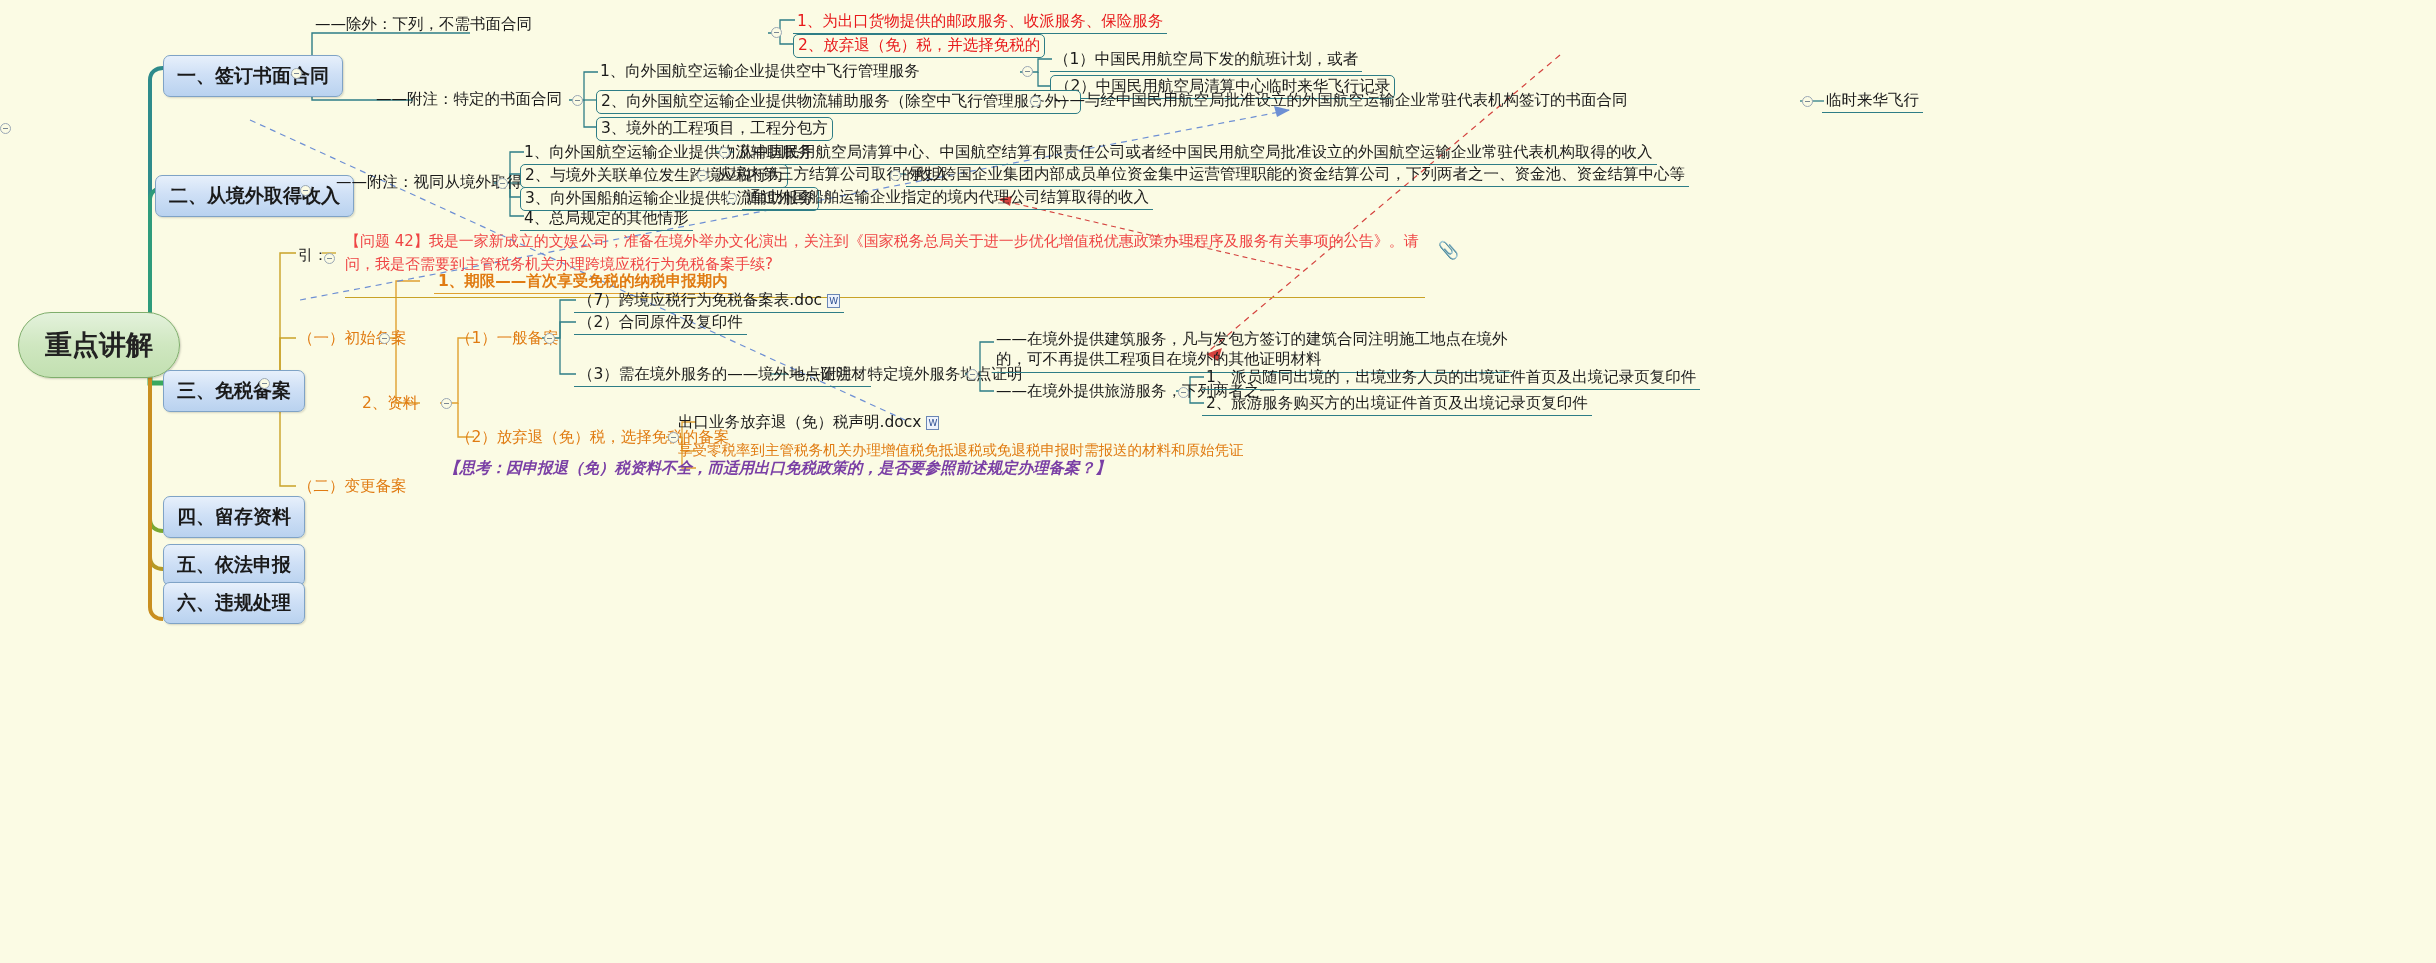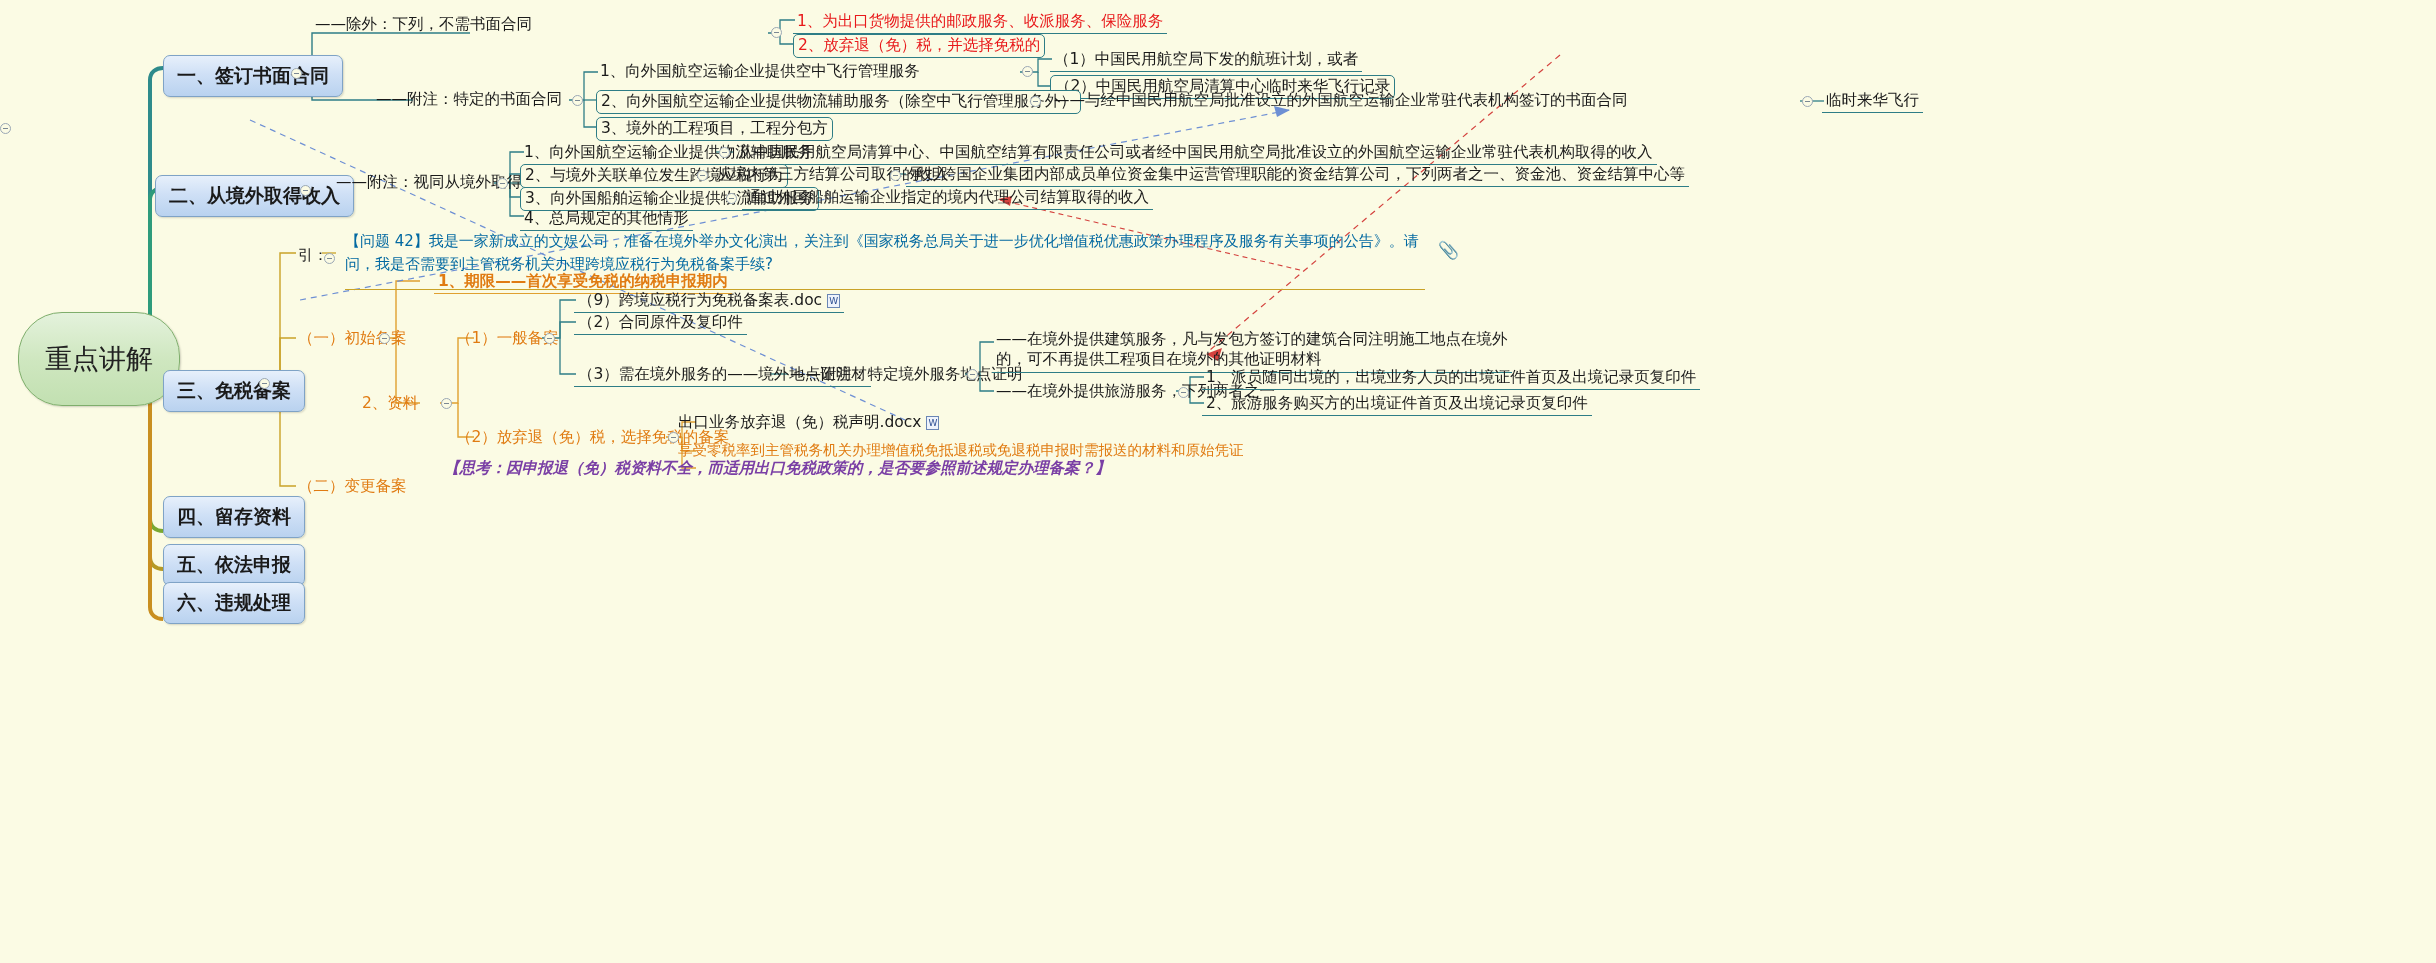--- a/index.html
+++ b/index.html
@@ -14,23 +14,23 @@
   #canvas { position:absolute; left:0; top:0; width:2436px; height:963px; }
   svg#wires { position:absolute; left:0; top:0; width:2436px; height:963px; pointer-events:none; }
 
   .node { position:absolute; white-space:nowrap; }
 
   
   .root {
     background: linear-gradient(to bottom, #e4f2dc 0%, #cfe7c0 50%, #c2e0b1 100%);
     border:1px solid #7fae6c;
     border-radius: 44px;
-    padding: 28px 26px;
+    padding: 14px 26px;
     font-size: 27px;
-    font-weight: normal;
+    font-weight: bold;
     color:#222;
     box-shadow: 1px 1px 2px rgba(0,0,0,.18);
   }
 
   
   .lvl1 {
     background: linear-gradient(to bottom, #e7f0fb 0%, #cfe0f6 45%, #b9d2ef 100%);
     border:1px solid #7fa3c6;
     border-radius: 7px;
     padding: 7px 13px;
@@ -54,23 +54,23 @@
   .leaf.purple { color:#7a3fa5; font-style:italic; border-bottom:none; font-weight:bold;}
   .leaf.blk-nb { border-bottom:none; }
   .leaf.boxed {
     border:1px solid #2e7d86;
     border-radius:5px;
     background:#fbfbe4;
   }
   .leaf.tiny { font-size:14.5px; }
 
   .qblock {
-    font-size:15px; color:#0369a1; white-space:normal;
+    font-size:15px; color:#ef4444; white-space:normal;
     width:1080px; line-height:1.55; border-bottom:1.3px solid #c9a227;
-    padding-bottom:12px;
+    padding-bottom:20px;
   }
 
   
   .tog {
     position:absolute;
     width:11px; height:11px;
     border:1px solid #9aa7b5;
     border-radius:50%;
     background:#fbfbe4;
   }
@@ -234,21 +234,21 @@
 <div class="node leaf orange2" style="left:294px; top:328px;">（一）初始备案</div>
 <div class="tog" style="left:379px; top:333px;"></div>
 
 <div class="node leaf orange2" style="left:358px; top:393px;">2、资料</div>
 <div class="tog" style="left:441px; top:398px;"></div>
 
 <div class="node leaf orange2" style="left:452px; top:328px;">（1）一般备案</div>
 <div class="tog" style="left:544px; top:333px;"></div>
 
 <div class="node leaf" style="left:574px; top:290px;">
-  <span>（9）跨境应税行为免税备案表.doc</span>
+  <span>（7）跨境应税行为免税备案表.doc</span>
   <span class="docicon">W</span>
 </div>
 <div class="node leaf" style="left:574px; top:312px;">（2）合同原件及复印件</div>
 <div class="node leaf" style="left:574px; top:364px;">（3）需在境外服务的——境外地点证明材</div>
 
 <div class="node leaf blk-nb" style="left:786px; top:364px;">——附注：特定境外服务地点证明</div>
 <div class="tog" style="left:967px; top:369px;"></div>
 
 <div class="node leaf" style="left:992px; top:327px; white-space:normal; width:520px; line-height:1.3;">——在境外提供建筑服务，凡与发包方签订的建筑合同注明施工地点在境外的，可不再提供工程项目在境外的其他证明材料</div>
 <div class="node leaf blk-nb" style="left:992px; top:381px;">——在境外提供旅游服务，下列两者之一</div>

